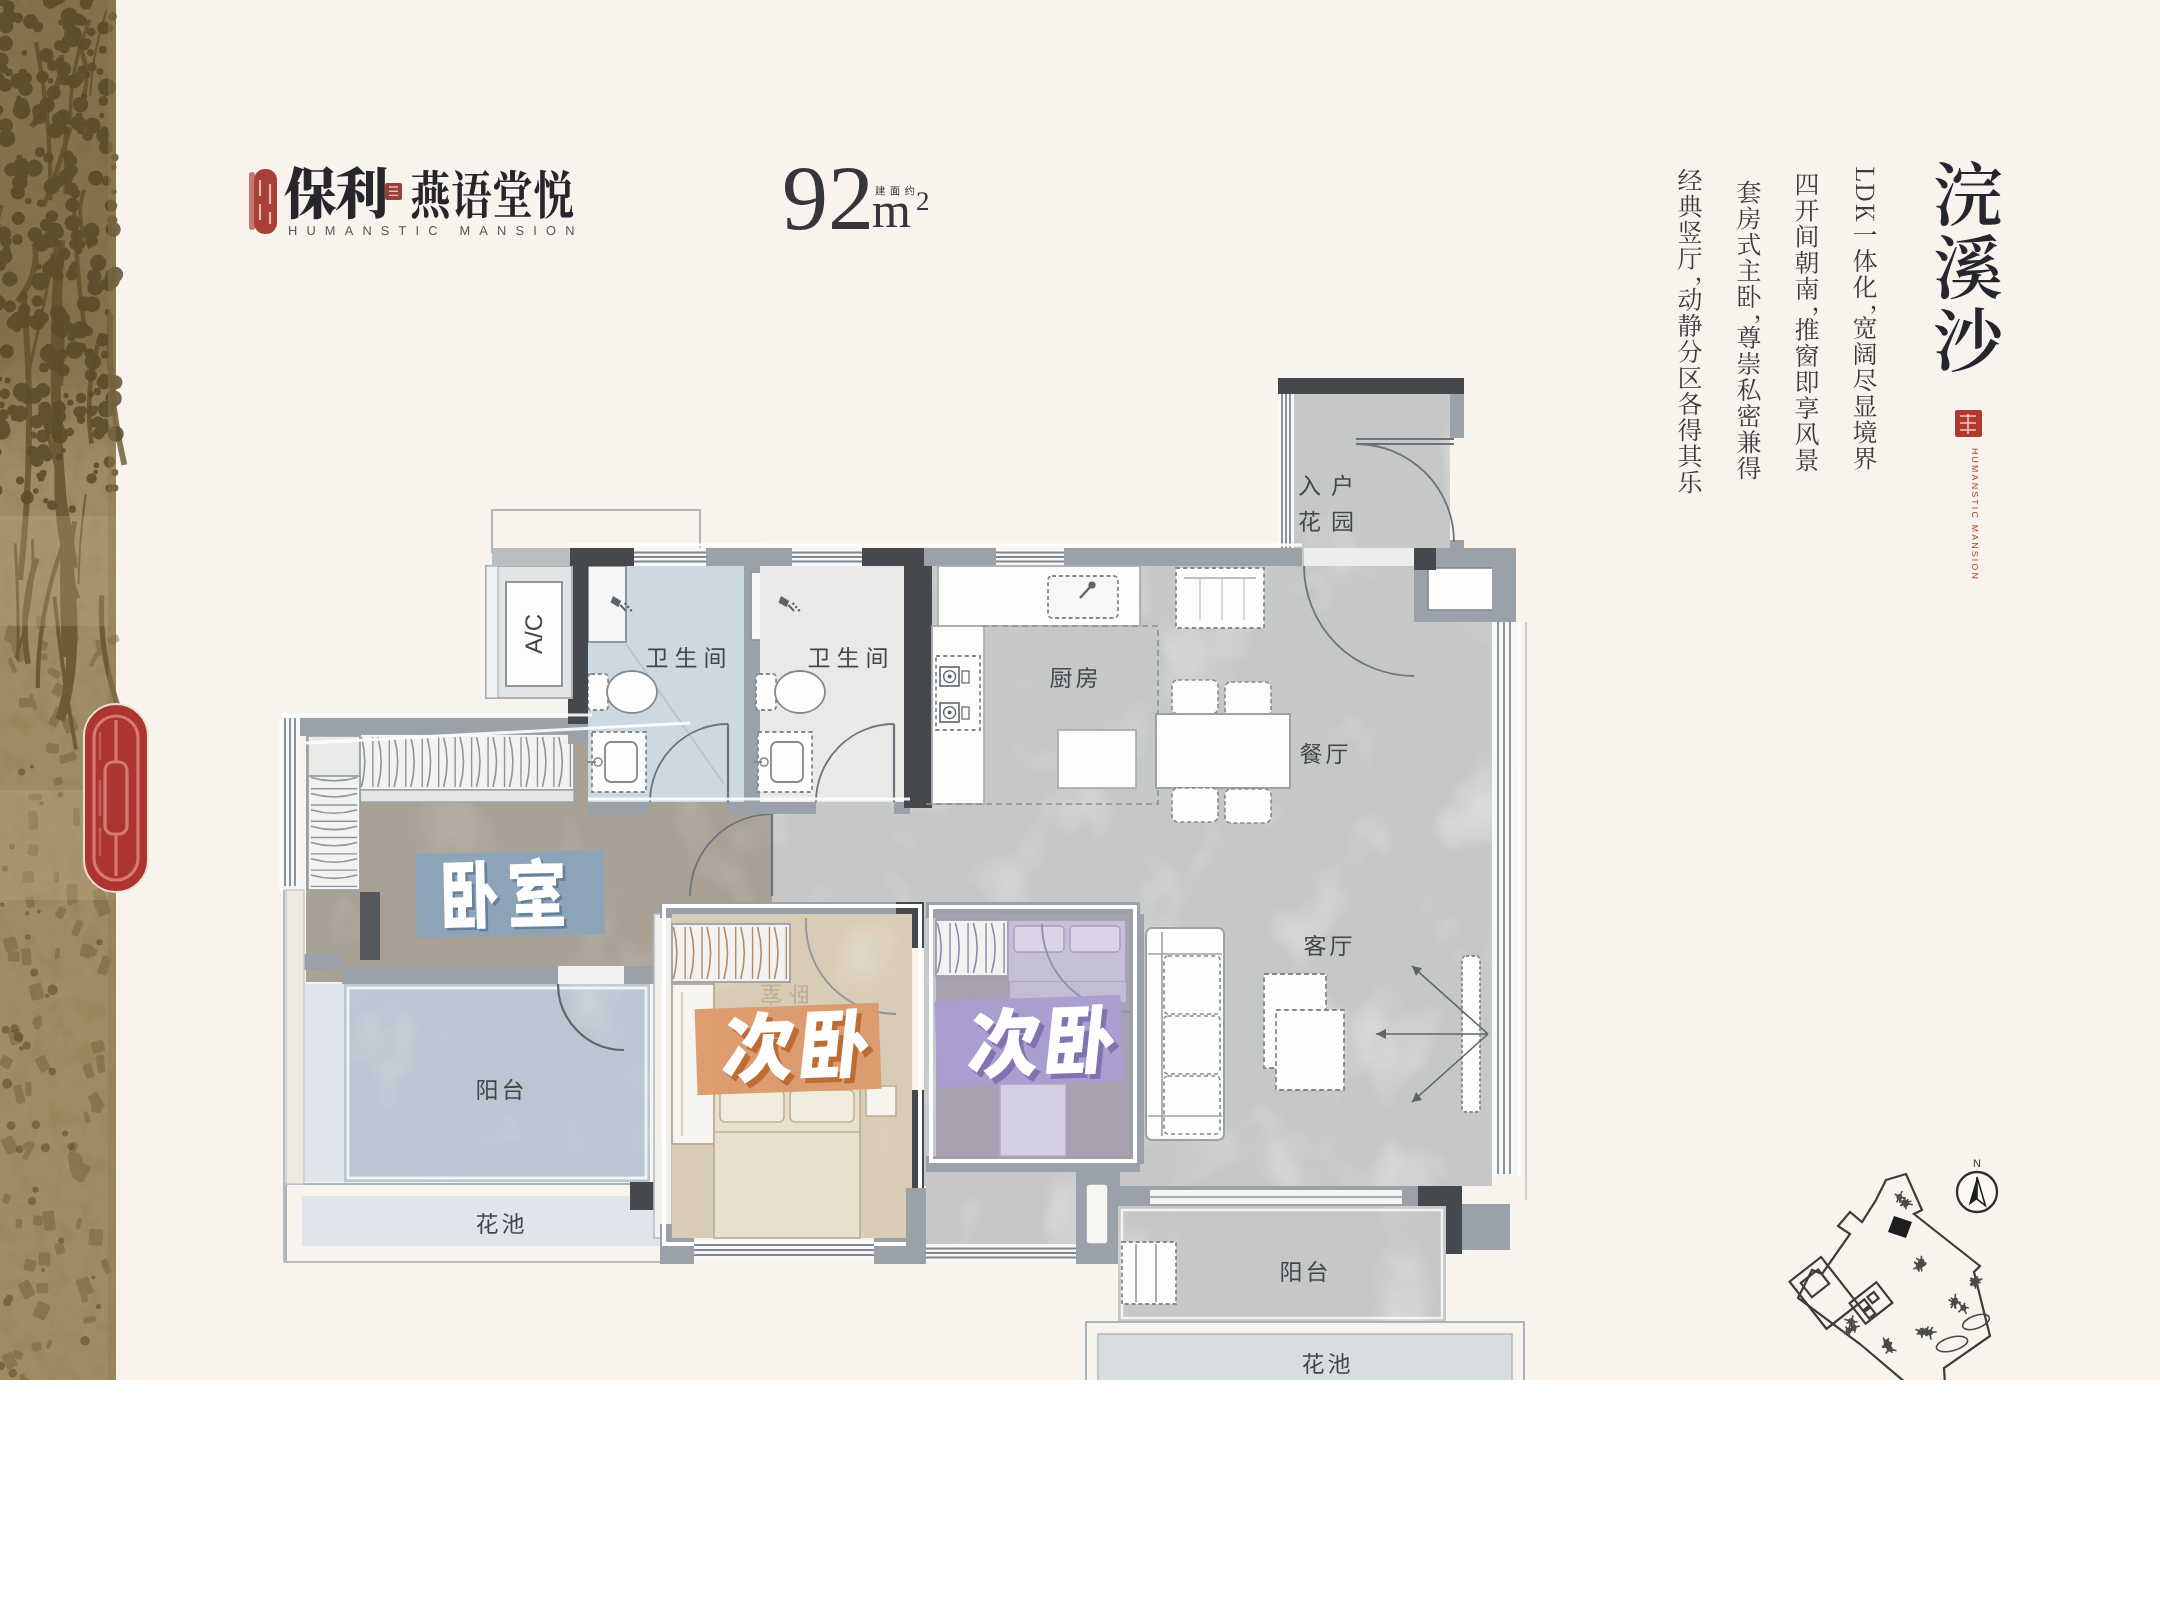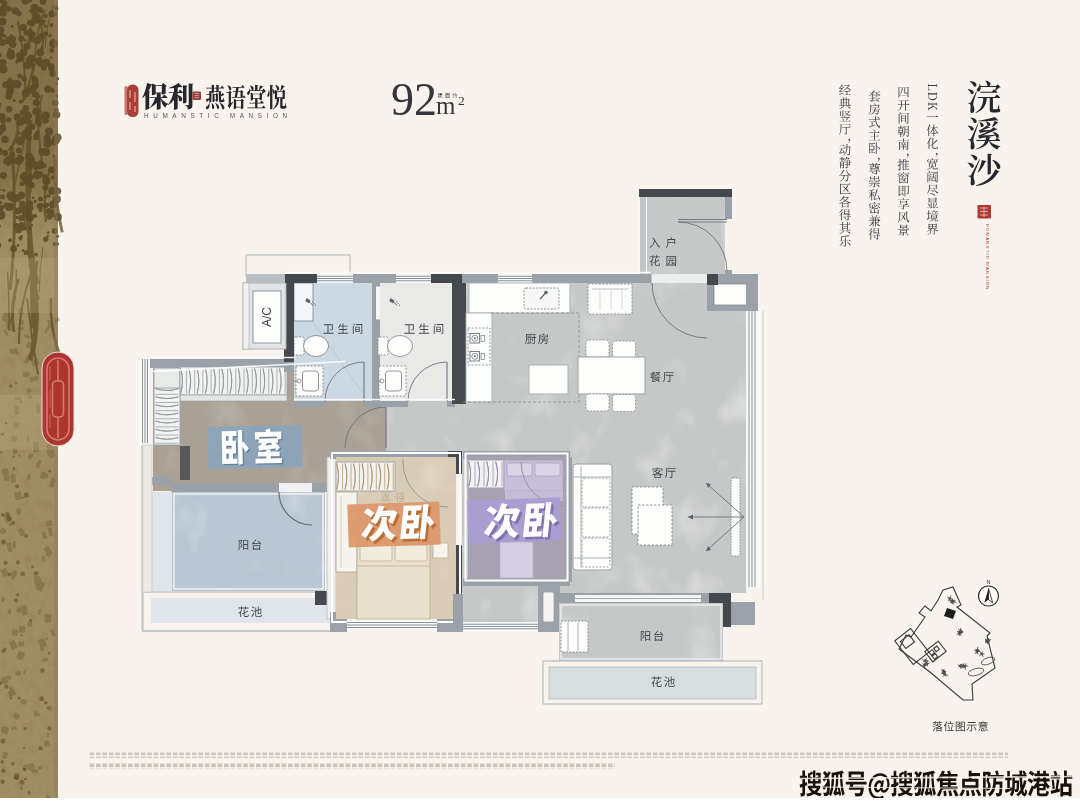--- a/index.html
+++ b/index.html
@@ -1,15 +1,15 @@
 <!DOCTYPE html>
 <html><head><meta charset="utf-8"><title>92m</title>
 <style>
 html,body{margin:0;padding:0;background:#fff}
-#page{position:relative;width:1080px;height:798px;background:#f8f3ed;overflow:hidden;font-family:"Liberation Sans",sans-serif}
+#page{position:relative;width:1080px;height:690px;background:#f8f3ed;overflow:hidden;font-family:"Liberation Sans",sans-serif}
 svg{position:absolute;left:0;top:0}
 </style></head>
 <body>
 
 <div id="page">
 <svg width="1080" height="801" viewBox="0 0 1080 801" xmlns="http://www.w3.org/2000/svg">
 <defs>
 <filter id="fNoise" x="-5%" y="-5%" width="110%" height="110%">
 <feTurbulence type="fractalNoise" baseFrequency="0.025 0.02" numOctaves="3" seed="7" result="n"></feTurbulence>
 <feColorMatrix in="n" type="matrix" values="0 0 0 0 1  0 0 0 0 1  0 0 0 0 1  1.3 1.3 1.3 0 -2.05"></feColorMatrix>

